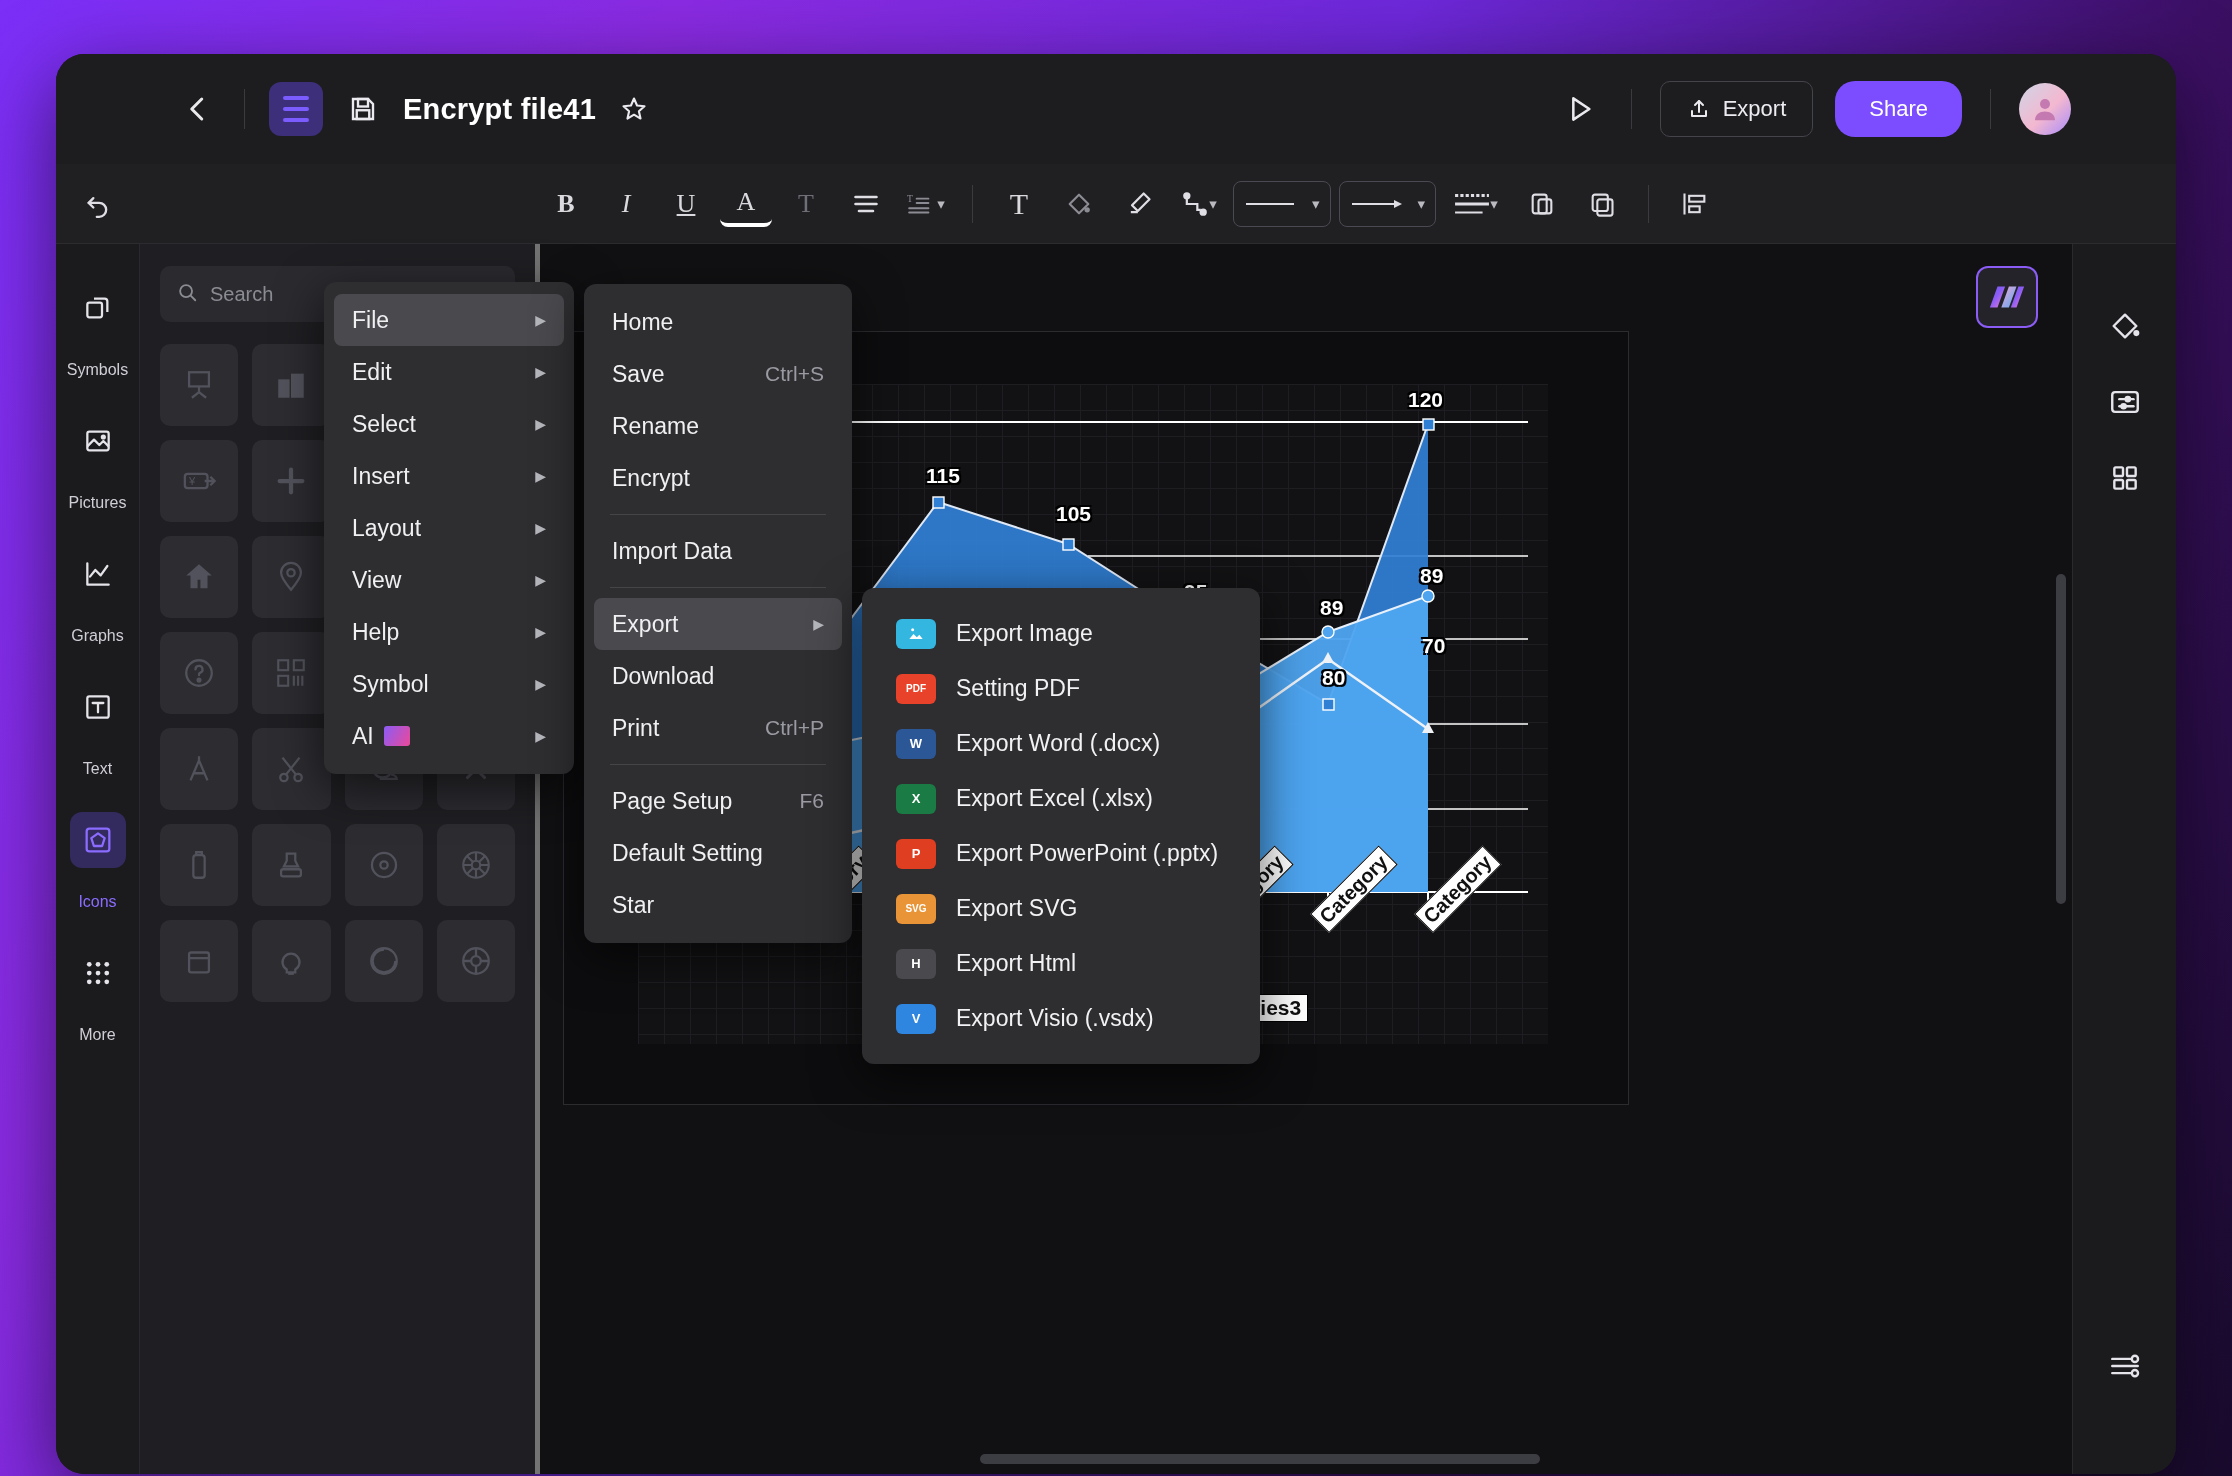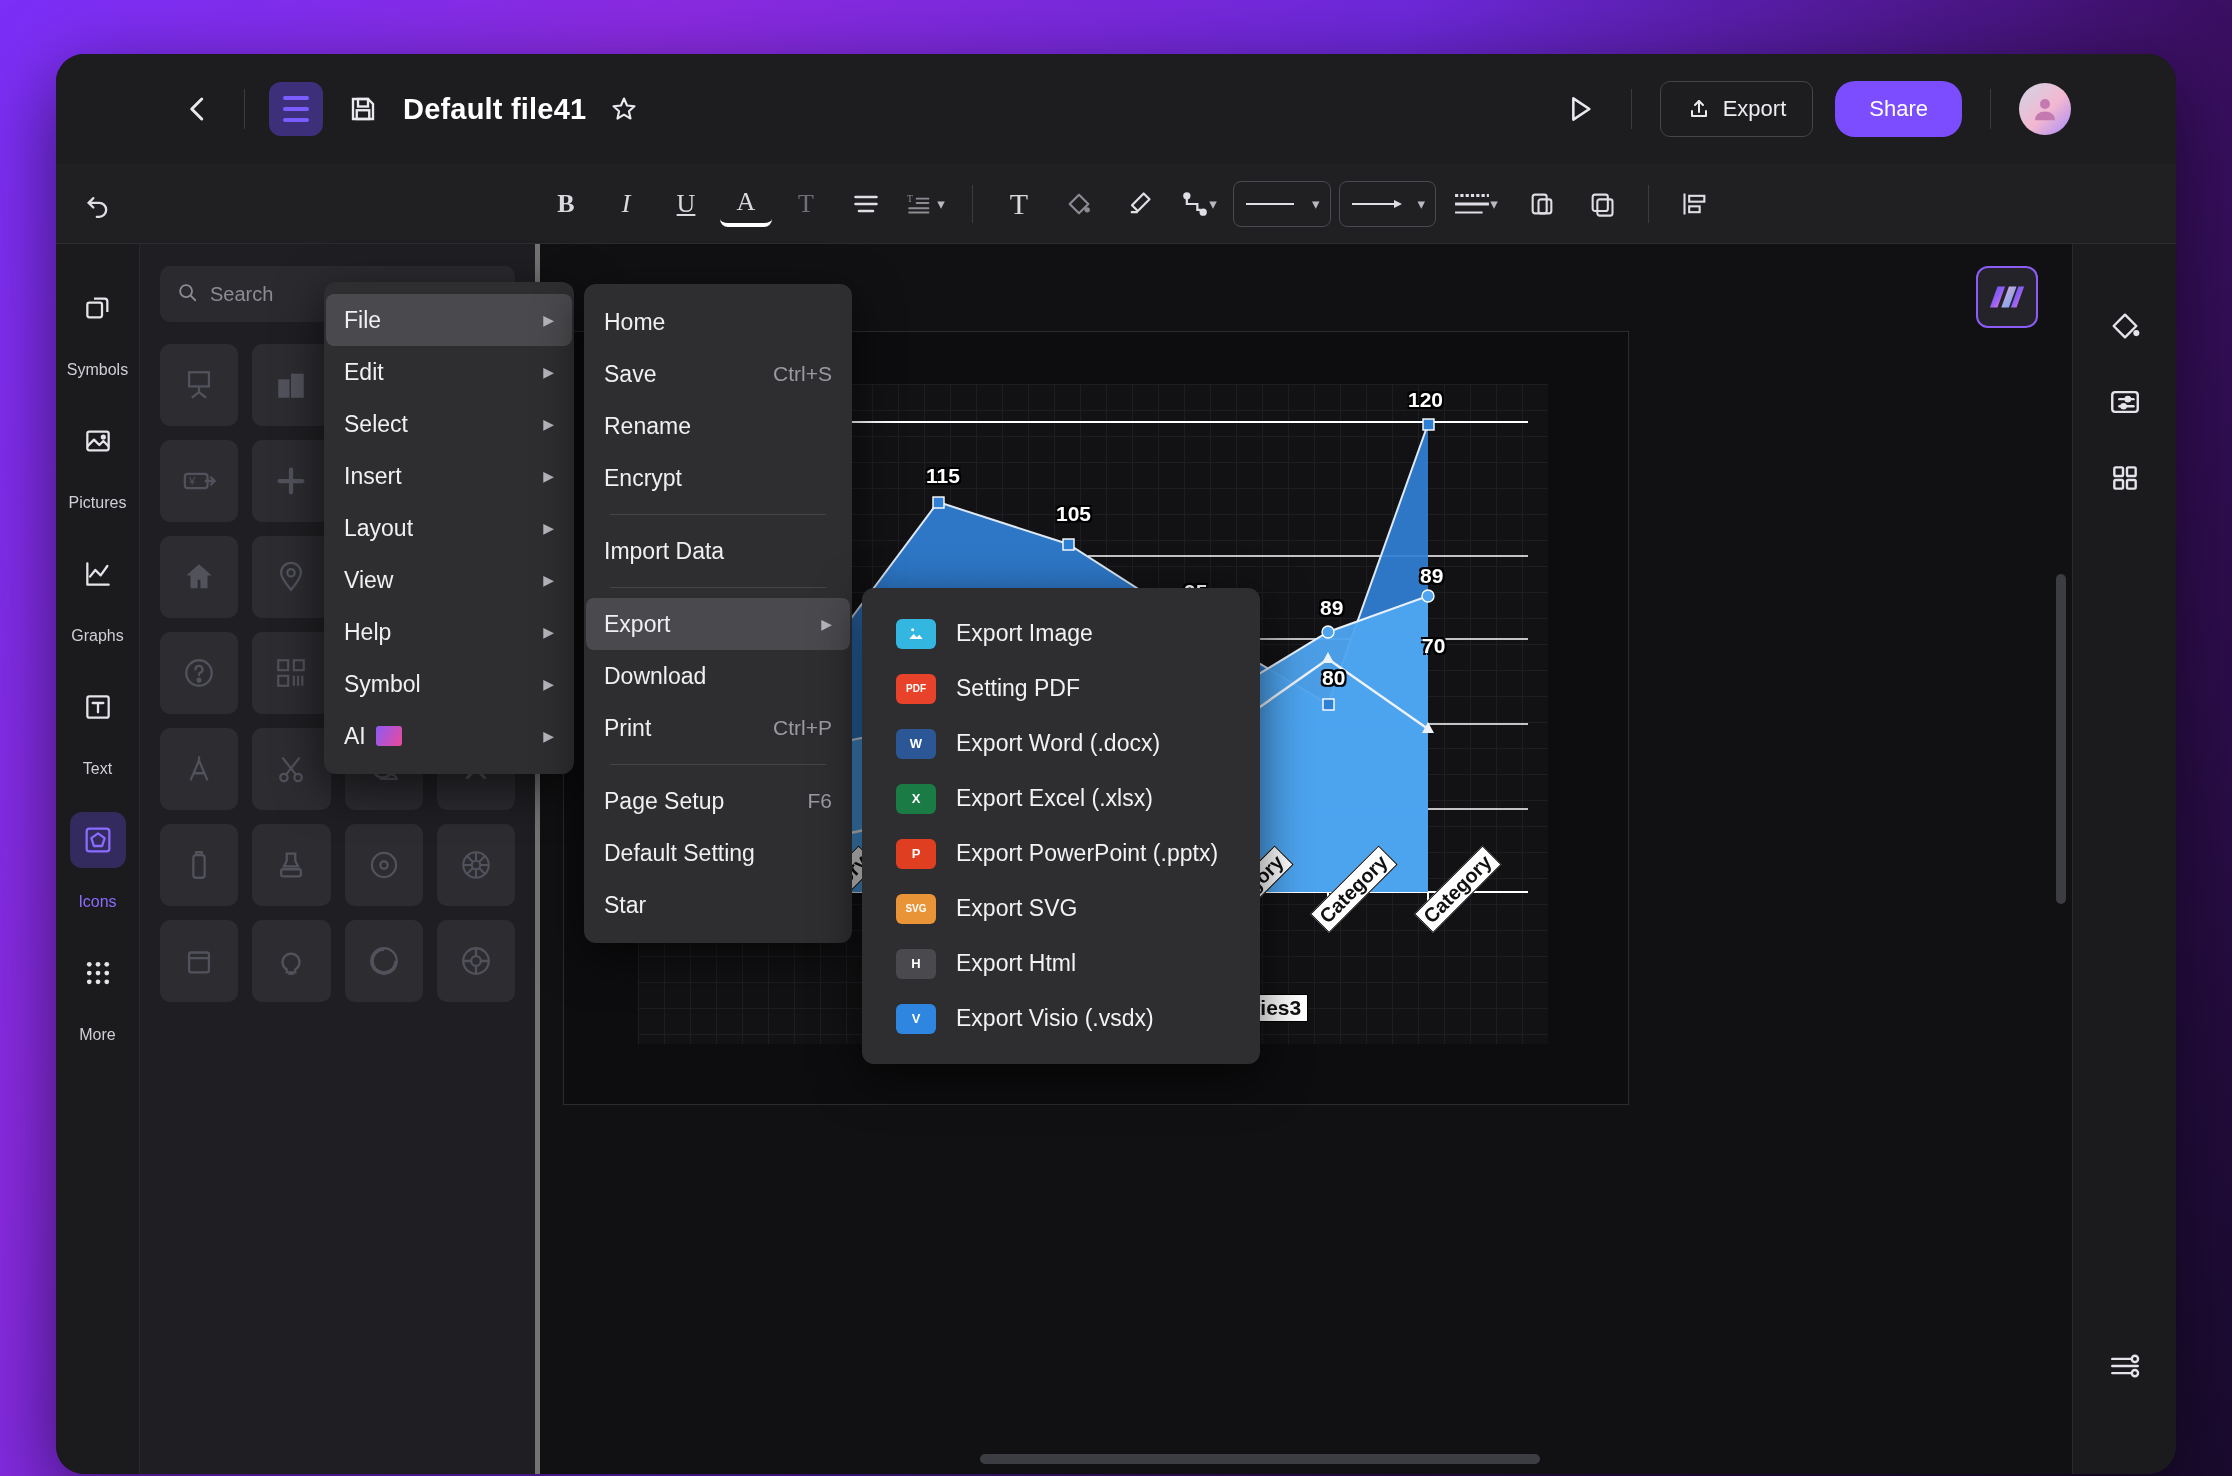--- a/index.html
+++ b/index.html
@@ -70,21 +70,21 @@
   .vscroll{ position:absolute;right:6px;top:330px;width:10px;height:330px;border-radius:5px;background:#3c3c43;}
   
   .rrail{ position:absolute; right:0; top:190px; bottom:0; width:104px; background:#1b1b1e; border-left:1px solid #2a2a2e; padding-top:44px;}
   .rr-item{ width:104px;height:76px;display:flex;align-items:center;justify-content:center;color:#e2e2e8;cursor:pointer;}
   .rr-bottom{ position:absolute; bottom:70px; left:0; width:104px; display:flex; justify-content:center;}
   
   .menu{ position:absolute; background:#2e2e31; border-radius:12px; box-shadow:0 14px 48px rgba(0,0,0,.6); padding:12px 0; z-index:50;}
   .m1{ left:268px; top:228px; width:250px; }
   .m2{ left:528px; top:230px; width:268px; }
   .m3{ left:806px; top:534px; width:398px; padding:18px 0;}
-  .mi{ height:52px;margin:0 2px;border-radius:8px;display:flex;align-items:center;padding:0 18px;color:#f0f0f3;font-size:23px;cursor:pointer;position:relative;}
+  .mi{ height:52px;margin:0 10px;border-radius:8px;display:flex;align-items:center;padding:0 18px;color:#f0f0f3;font-size:23px;cursor:pointer;position:relative;}
   .mi.hl{ background:#4a4a4e; }
   .mi .arrow{ margin-left:auto;color:#b5b5bc;font-size:14px; }
   .mi .sc{ margin-left:auto;color:#9a9aa2;font-size:21px; }
   .msep{ height:1px;background:#454549;margin:10px 26px; }
   .mi3{ height:55px;margin:0 12px;border-radius:8px;display:flex;align-items:center;gap:20px;padding:0 22px;color:#f2f2f5;font-size:23px;cursor:pointer;}
   .fic{ width:40px;height:30px;border-radius:6px;display:flex;align-items:center;justify-content:center;font-size:13px;font-weight:bold;color:#fff;flex:none;}
   .fic.tiny{font-size:10px;}
   .ai-chip{ width:26px;height:20px;margin-left:10px;background:linear-gradient(120deg,#8b5cf6,#ec4899);border-radius:3px;}
 </style>
 </head>
@@ -106,21 +106,21 @@
             <i></i>
             <i></i>
           </div>
       <div class="save-ic">
         <svg width="30" height="30" viewBox="0 0 24 24" fill="none" stroke="#eaeaef" stroke-width="1.9">
               <path d="M4 4h12l4 4v12H4z"></path>
               <rect x="8" y="4" width="8" height="6"></rect>
               <rect x="7" y="13" width="10" height="7"></rect>
             </svg>
       </div>
-      <div class="doc-title">Default file41</div>
+      <div class="doc-title">Encrypt file41</div>
       <div class="star-ic">
         <svg width="28" height="28" viewBox="0 0 24 24" fill="none" stroke="#eaeaef" stroke-width="1.8" stroke-linejoin="round">
               <polygon points="12 3 14.6 9 21 9.6 16.2 13.9 17.6 20.2 12 16.9 6.4 20.2 7.8 13.9 3 9.6 9.4 9"></polygon>
             </svg>
       </div>
     </div>
     <div class="hdr-right">
       <div class="play-ic">
         <svg width="32" height="32" viewBox="0 0 24 24" fill="none" stroke="#eaeaef" stroke-width="1.9" stroke-linejoin="round">
               <polygon points="7 4 19 12 7 20"></polygon>

